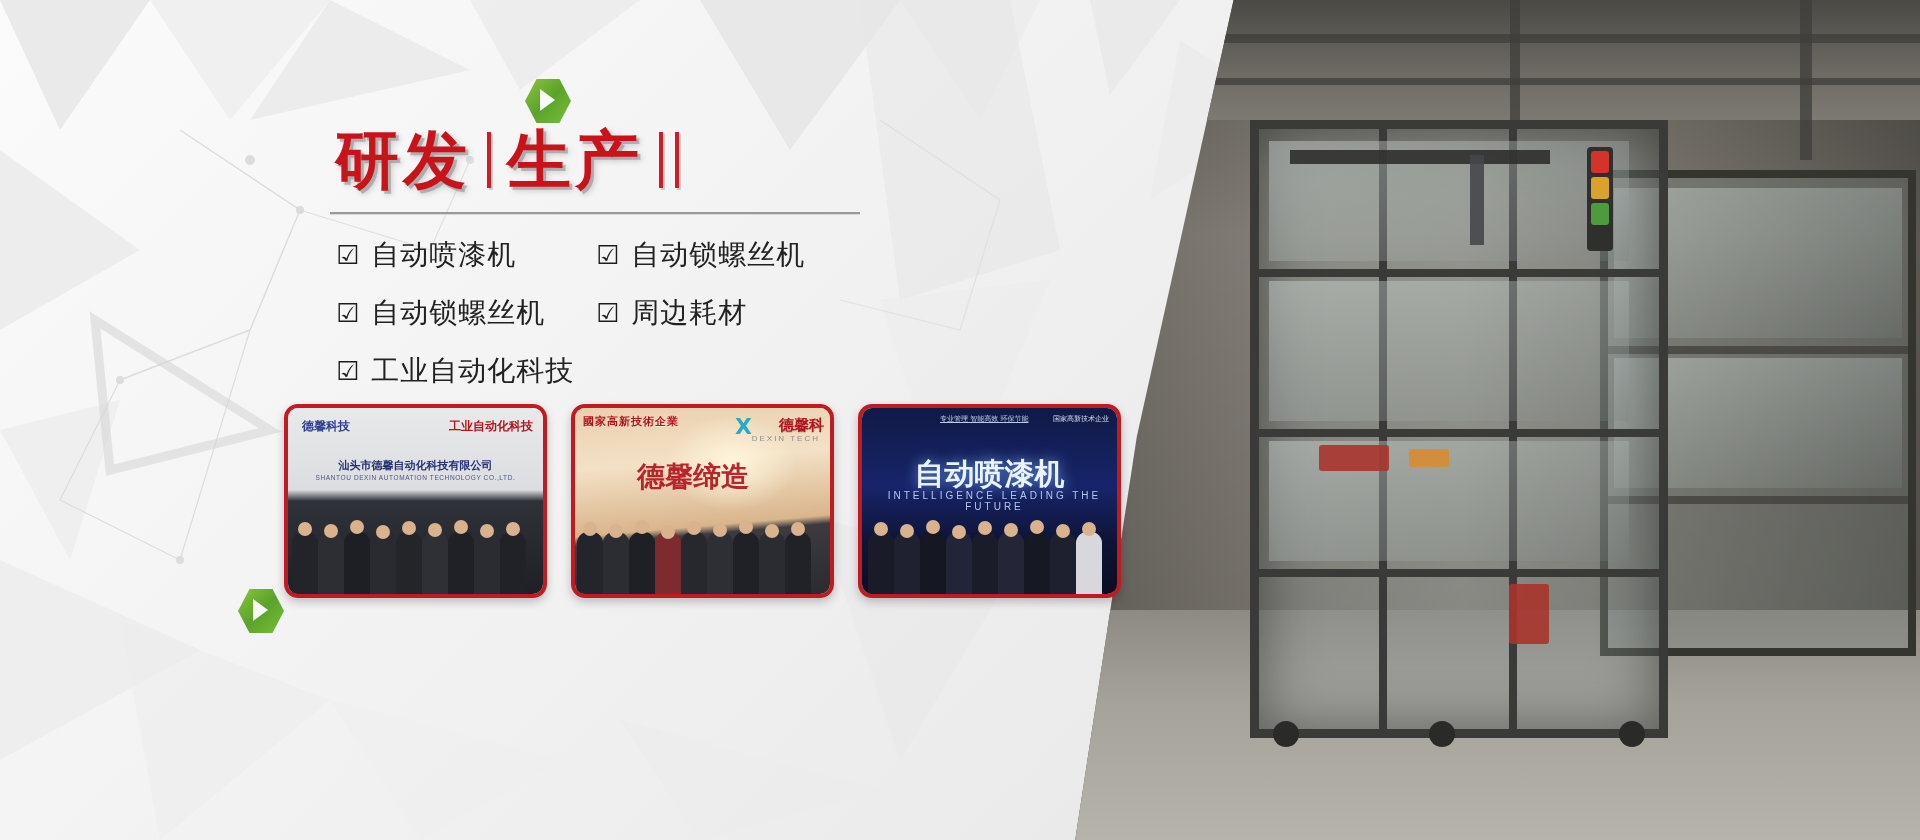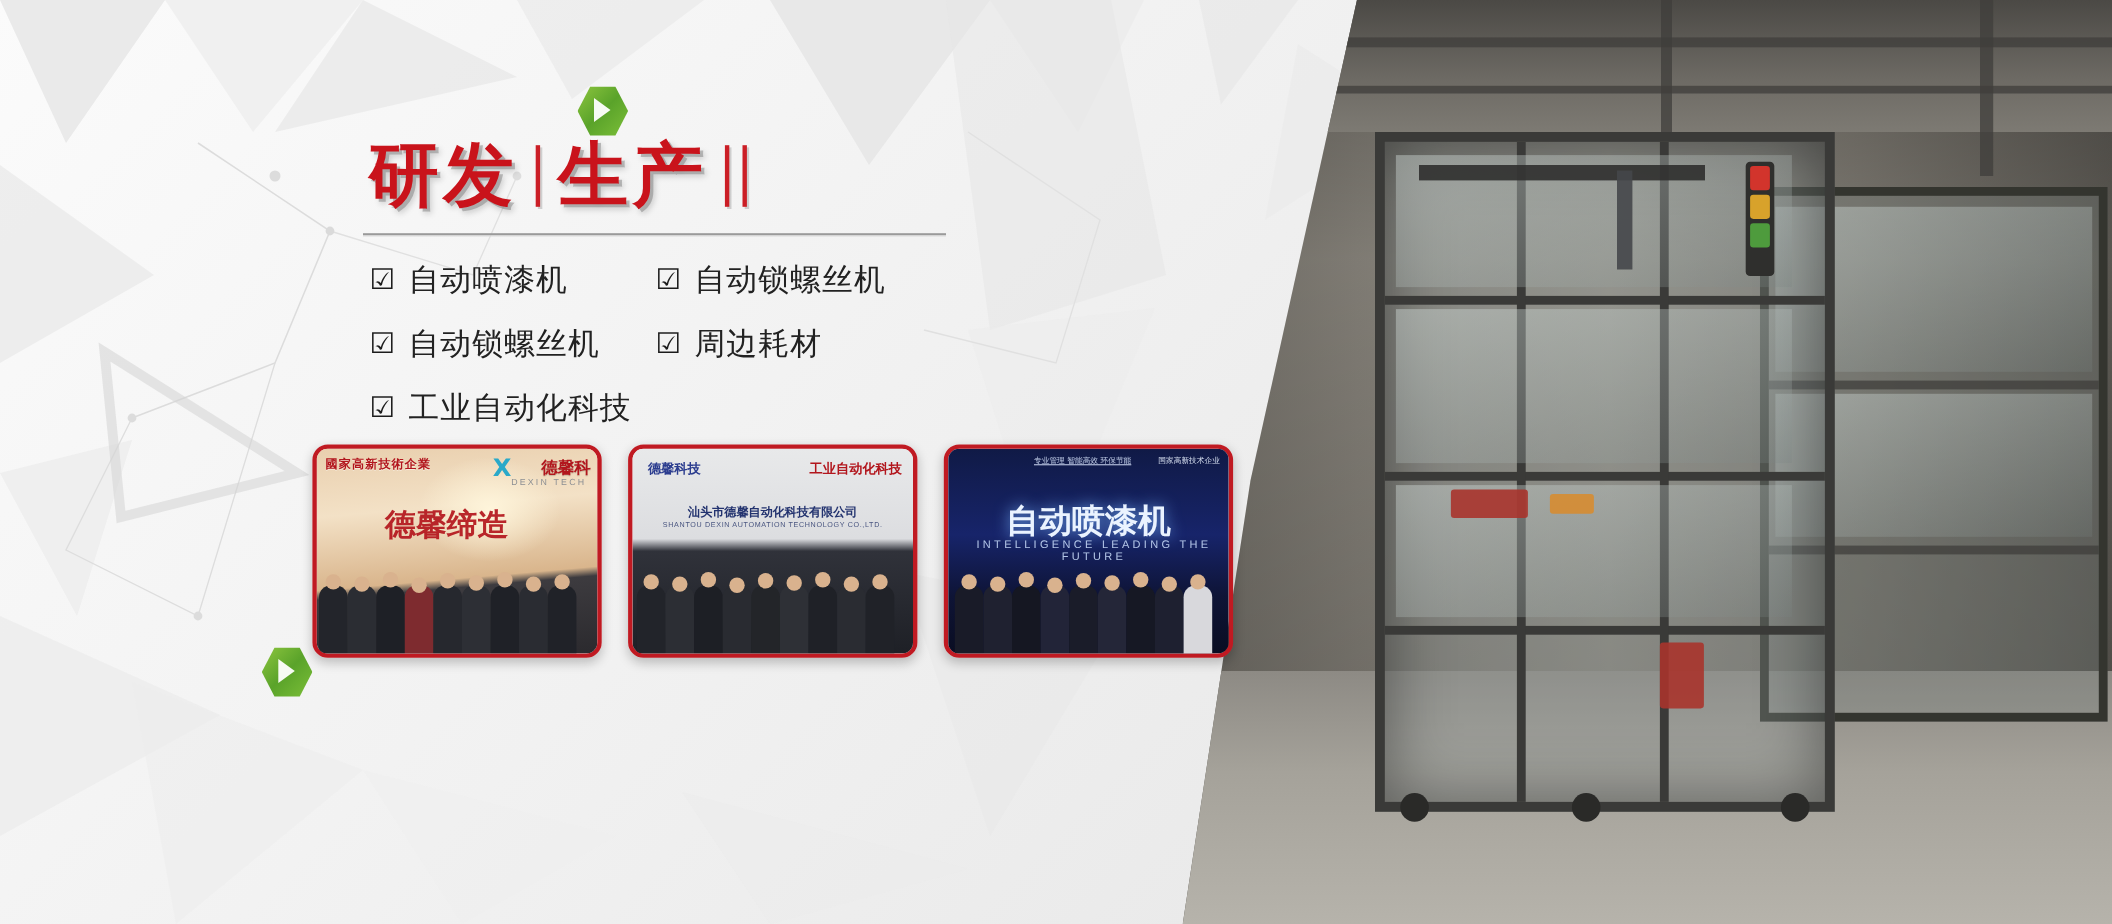--- a/index.html
+++ b/index.html
@@ -287,20 +287,48 @@
       <span class="txt">周边耗材</span>
     </div>
     <div class="feat wide">
       <span class="check">☑</span>
       <span class="txt">工业自动化科技</span>
     </div>
   </div>
 
   <div class="thumbs">
 
+    <div class="thumb t2">
+      <div class="scene"></div>
+      <div class="wall-cn">德馨科技</div>
+      <div class="wall-cn2">工业自动化科技</div>
+      <div class="wall-company">汕头市德馨自动化科技有限公司</div>
+      <div class="wall-company-en">SHANTOU DEXIN AUTOMATION TECHNOLOGY CO.,LTD.</div>
+      <div class="crowd">
+        <div class="person" style="left:4px;background:#22242a;"></div>
+          <div class="head" style="left:10px;bottom:58px;"></div>
+        <div class="person" style="left:30px;background:#2c2e34;"></div>
+          <div class="head" style="left:36px;bottom:56px;"></div>
+        <div class="person" style="left:56px;background:#1d1f25;"></div>
+          <div class="head" style="left:62px;bottom:60px;"></div>
+        <div class="person" style="left:82px;background:#292b31;"></div>
+          <div class="head" style="left:88px;bottom:55px;"></div>
+        <div class="person" style="left:108px;background:#232529;"></div>
+          <div class="head" style="left:114px;bottom:59px;"></div>
+        <div class="person" style="left:134px;background:#2e3036;"></div>
+          <div class="head" style="left:140px;bottom:57px;"></div>
+        <div class="person" style="left:160px;background:#1f2127;"></div>
+          <div class="head" style="left:166px;bottom:60px;"></div>
+        <div class="person" style="left:186px;background:#2a2c32;"></div>
+          <div class="head" style="left:192px;bottom:56px;"></div>
+        <div class="person" style="left:212px;background:#202228;"></div>
+          <div class="head" style="left:218px;bottom:58px;"></div>
+      </div>
+    </div>
+
     <div class="thumb t1">
       <div class="scene"></div>
       <div class="glow"></div>
       <div class="banner-red">國家高新技術企業</div>
       <div class="brand-x">X</div>
       <div class="brand-cn">德馨科</div>
       <div class="brand-en">DEXIN TECH</div>
       <div class="script">德馨缔造</div>
       <div class="crowd">
         <div class="person" style="left:2px;background:#23252b;"></div>
@@ -317,48 +345,20 @@
           <div class="head" style="left:138px;bottom:57px;"></div>
         <div class="person" style="left:158px;background:#1f2127;"></div>
           <div class="head" style="left:164px;bottom:60px;"></div>
         <div class="person" style="left:184px;background:#2a2c32;"></div>
           <div class="head" style="left:190px;bottom:56px;"></div>
         <div class="person" style="left:210px;background:#202228;"></div>
           <div class="head" style="left:216px;bottom:58px;"></div>
       </div>
     </div>
 
-    <div class="thumb t2">
-      <div class="scene"></div>
-      <div class="wall-cn">德馨科技</div>
-      <div class="wall-cn2">工业自动化科技</div>
-      <div class="wall-company">汕头市德馨自动化科技有限公司</div>
-      <div class="wall-company-en">SHANTOU DEXIN AUTOMATION TECHNOLOGY CO.,LTD.</div>
-      <div class="crowd">
-        <div class="person" style="left:4px;background:#22242a;"></div>
-          <div class="head" style="left:10px;bottom:58px;"></div>
-        <div class="person" style="left:30px;background:#2c2e34;"></div>
-          <div class="head" style="left:36px;bottom:56px;"></div>
-        <div class="person" style="left:56px;background:#1d1f25;"></div>
-          <div class="head" style="left:62px;bottom:60px;"></div>
-        <div class="person" style="left:82px;background:#292b31;"></div>
-          <div class="head" style="left:88px;bottom:55px;"></div>
-        <div class="person" style="left:108px;background:#232529;"></div>
-          <div class="head" style="left:114px;bottom:59px;"></div>
-        <div class="person" style="left:134px;background:#2e3036;"></div>
-          <div class="head" style="left:140px;bottom:57px;"></div>
-        <div class="person" style="left:160px;background:#1f2127;"></div>
-          <div class="head" style="left:166px;bottom:60px;"></div>
-        <div class="person" style="left:186px;background:#2a2c32;"></div>
-          <div class="head" style="left:192px;bottom:56px;"></div>
-        <div class="person" style="left:212px;background:#202228;"></div>
-          <div class="head" style="left:218px;bottom:58px;"></div>
-      </div>
-    </div>
-
     <div class="thumb t3">
       <div class="scene"></div>
       <div class="cert-cn2">专业管理
 智能高效
 环保节能</div>
       <div class="cert-cn">国家高新技术企业</div>
       <div class="slogan">自动喷漆机</div>
       <div class="slogan-en">INTELLIGENCE LEADING THE FUTURE</div>
       <div class="crowd">
         <div class="person" style="left:6px;background:#191b28;"></div>

